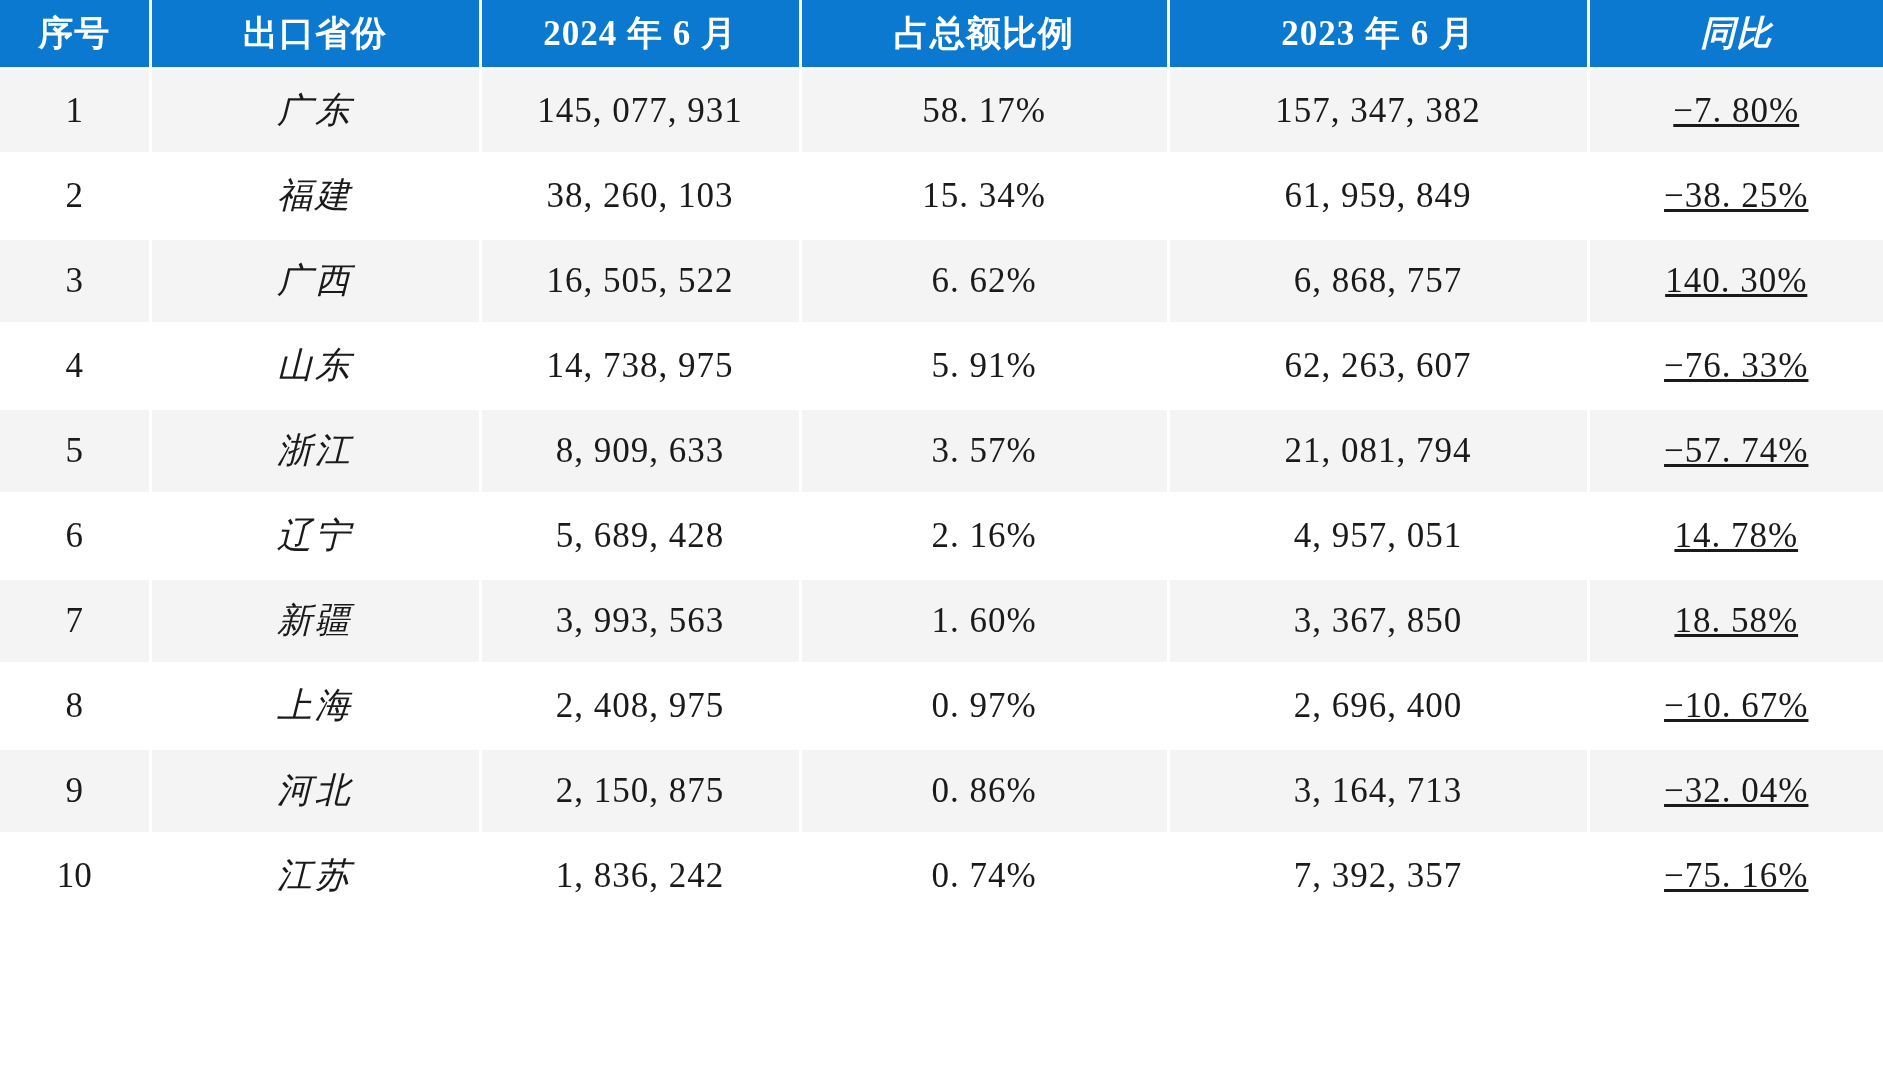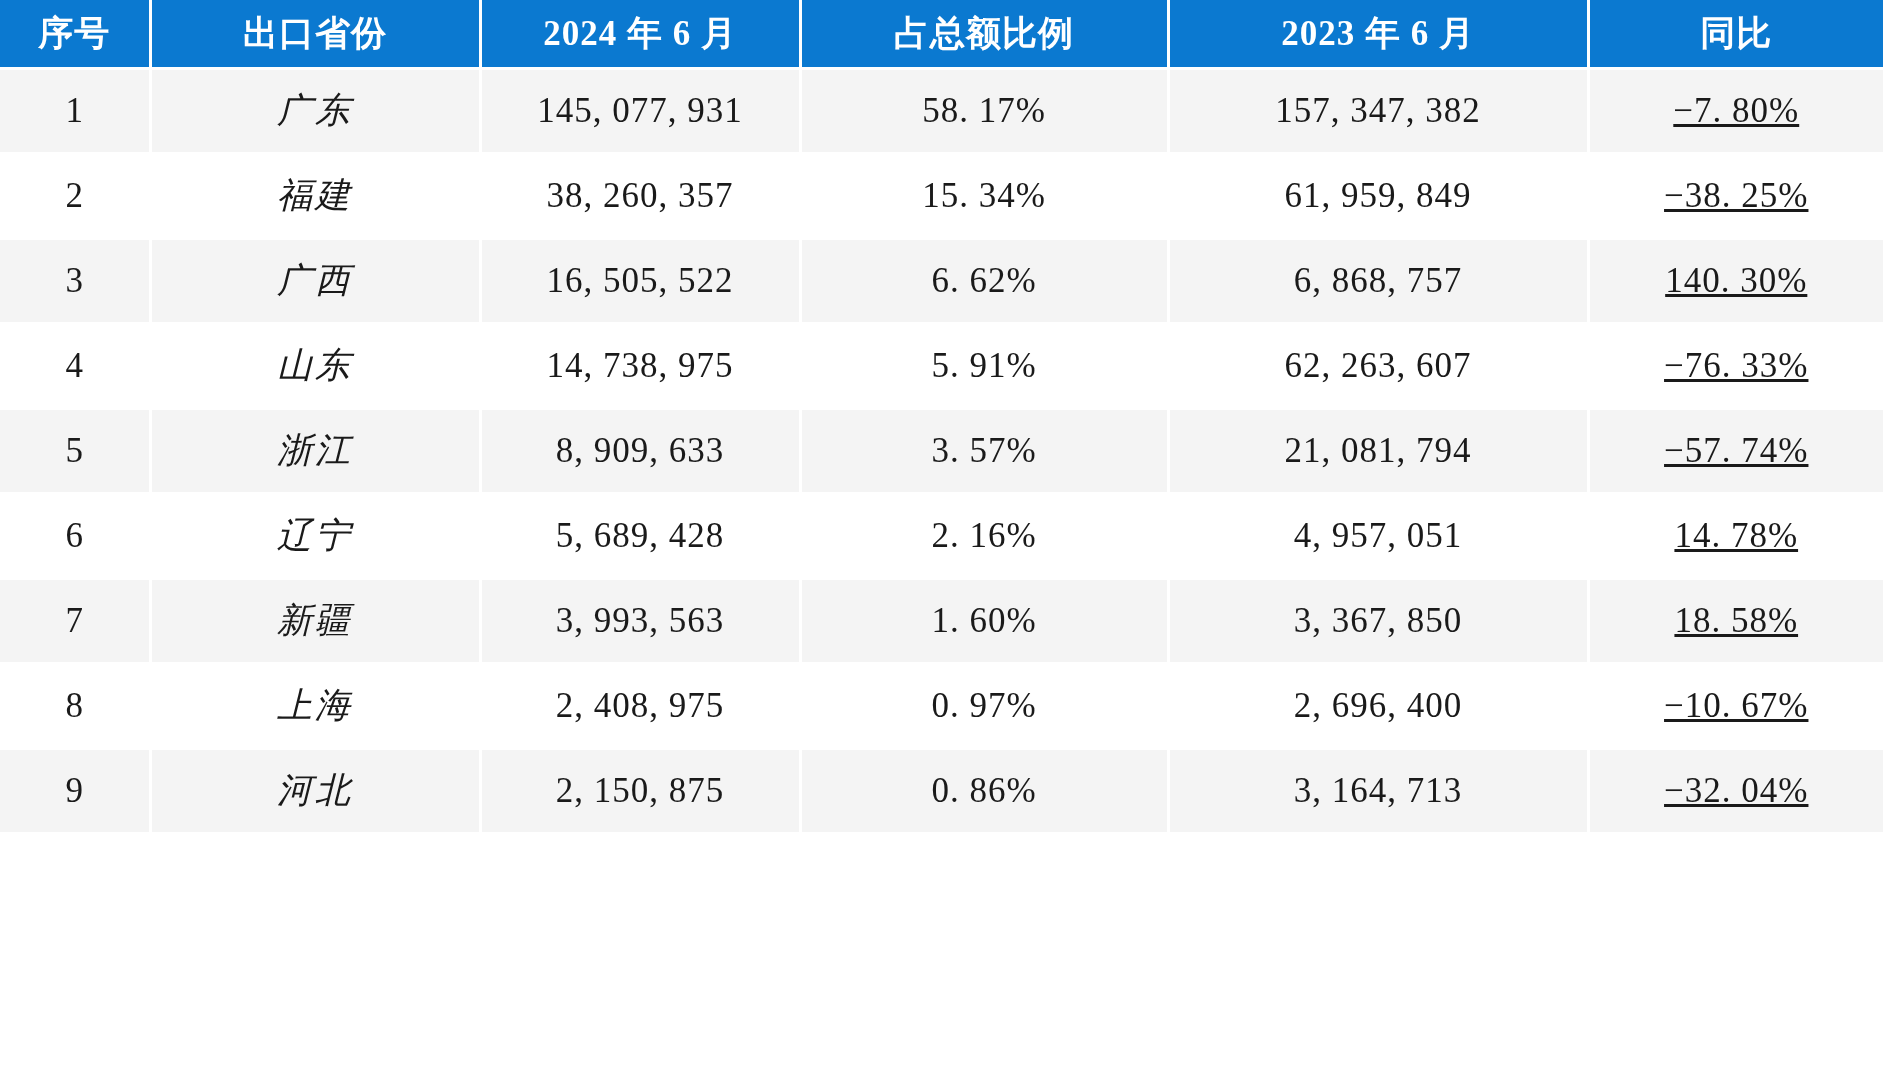--- a/index.html
+++ b/index.html
@@ -63,21 +63,21 @@
     font-weight: 700;
     height: 68px;
     text-align: center;
     vertical-align: middle;
     border-right: 3px solid #ffffff;
     border-bottom: 3px solid #ffffff;
     letter-spacing: 1px;
     padding: 0 6px;
     box-sizing: border-box;
   }
-  thead th:last-child { border-right: none; }
+  thead th:last-child { border-right: none; font-style: italic; }
 
   tbody td {
     height: 85px;
     font-size: 35px;
     color: #1a1a1a;
     text-align: center;
     vertical-align: middle;
     border-right: 3px solid #ffffff;
     border-bottom: 3px solid #ffffff;
     padding: 0 6px;
@@ -123,21 +123,21 @@
         <td>1</td>
         <td class="name">广东</td>
         <td class="num">145, 077, 931</td>
         <td class="num">58. 17%</td>
         <td class="num">157, 347, 382</td>
         <td class="num">−7. 80%</td>
       </tr>
       <tr class="even">
         <td>2</td>
         <td class="name">福建</td>
-        <td class="num">38, 260, 357</td>
+        <td class="num">38, 260, 103</td>
         <td class="num">15. 34%</td>
         <td class="num">61, 959, 849</td>
         <td class="num">−38. 25%</td>
       </tr>
       <tr class="odd">
         <td>3</td>
         <td class="name">广西</td>
         <td class="num">16, 505, 522</td>
         <td class="num">6. 62%</td>
         <td class="num">6, 868, 757</td>
@@ -184,16 +184,24 @@
         <td class="num">−10. 67%</td>
       </tr>
       <tr class="odd">
         <td>9</td>
         <td class="name">河北</td>
         <td class="num">2, 150, 875</td>
         <td class="num">0. 86%</td>
         <td class="num">3, 164, 713</td>
         <td class="num">−32. 04%</td>
       </tr>
+      <tr class="even">
+        <td>10</td>
+        <td class="name">江苏</td>
+        <td class="num">1, 836, 242</td>
+        <td class="num">0. 74%</td>
+        <td class="num">7, 392, 357</td>
+        <td class="num">−75. 16%</td>
+      </tr>
     </tbody>
   </table>
 
 </div>
 
 </body></html>

